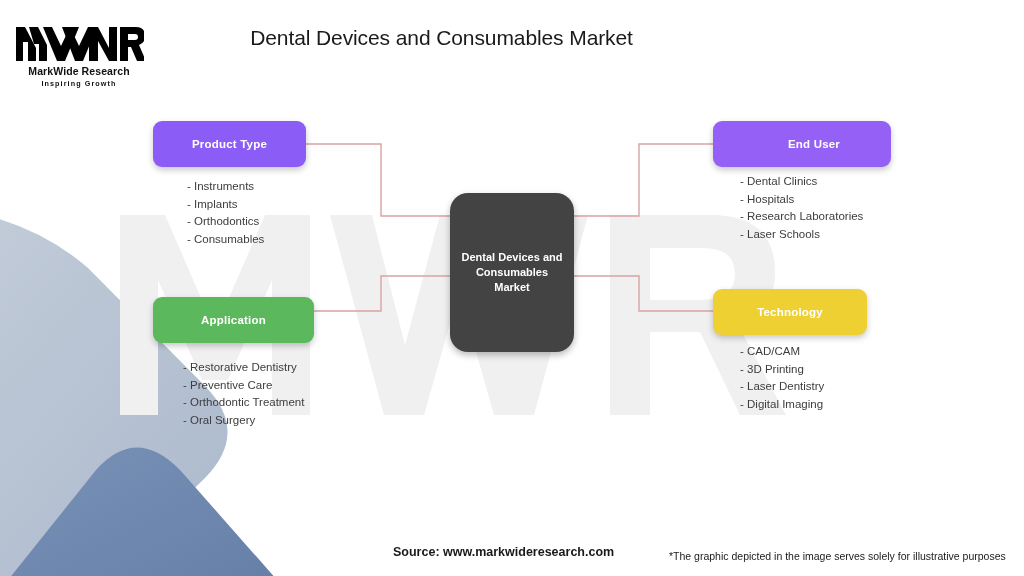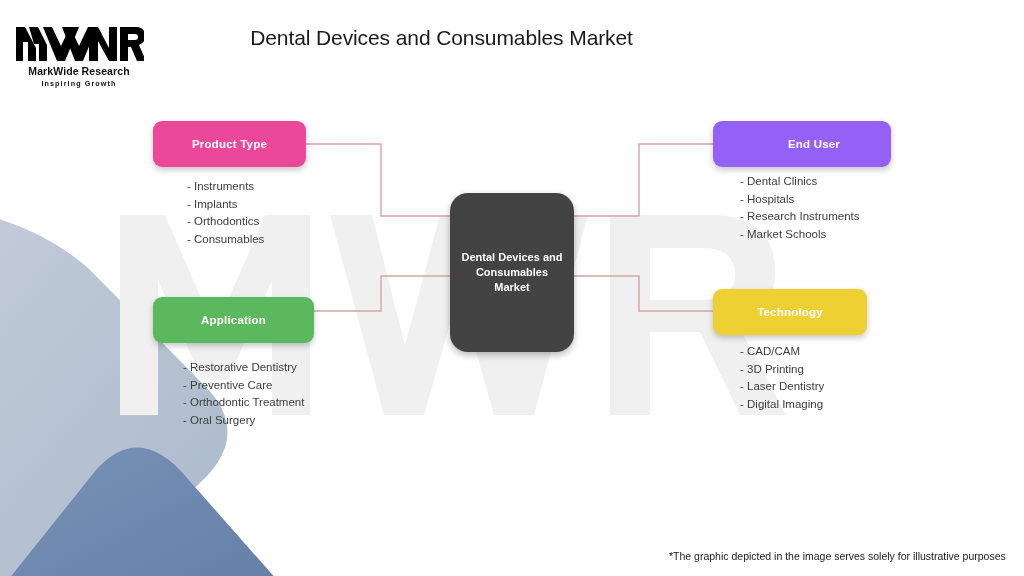--- a/index.html
+++ b/index.html
@@ -111,21 +111,21 @@
     justify-content: center;
     box-shadow: 0 3px 6px rgba(0,0,0,0.22);
   }
   .pill-label {
     color: #ffffff;
     font-size: 11.5px;
     font-weight: bold;
     letter-spacing: 0.2px;
   }
 
-  .pill-product   { left: 153px; top: 121px; width: 153px; background: #ec4899; }
+  .pill-product   { left: 153px; top: 121px; width: 153px; background: #8b5cf6; }
   .pill-enduser   { left: 713px; top: 121px; width: 154px; background: #9560f5; padding-left: 24px; }
   .pill-application { left: 153px; top: 297px; width: 161px; background: #5cb85c; }
   .pill-technology  { left: 713px; top: 289px; width: 154px; background: #efd033; }
 
   
   .item-list {
     position: absolute;
     font-size: 11.5px;
     color: #3d3d3d;
     line-height: 17.6px;
@@ -226,22 +226,22 @@
     <span class="item">- Orthodontics</span>
     <span class="item">- Consumables</span>
   </div>
 
   <div class="pill pill-enduser">
     <span class="pill-label">End User</span>
   </div>
   <div class="item-list list-enduser">
     <span class="item">- Dental Clinics</span>
     <span class="item">- Hospitals</span>
-    <span class="item">- Research Instruments</span>
-    <span class="item">- Market Schools</span>
+    <span class="item">- Research Laboratories</span>
+    <span class="item">- Laser Schools</span>
   </div>
 
   <div class="pill pill-application">
     <span class="pill-label">Application</span>
   </div>
   <div class="item-list list-application">
     <span class="item">- Restorative Dentistry</span>
     <span class="item">- Preventive Care</span>
     <span class="item">- Orthodontic Treatment</span>
     <span class="item">- Oral Surgery</span>
@@ -250,15 +250,16 @@
   <div class="pill pill-technology">
     <span class="pill-label">Technology</span>
   </div>
   <div class="item-list list-technology">
     <span class="item">- CAD/CAM</span>
     <span class="item">- 3D Printing</span>
     <span class="item">- Laser Dentistry</span>
     <span class="item">- Digital Imaging</span>
   </div>
 
+  <div class="source">Source: www.markwideresearch.com</div>
   <div class="disclaimer">*The graphic depicted in the image serves solely for illustrative purposes</div>
 
 </div>
 
 </body></html>

